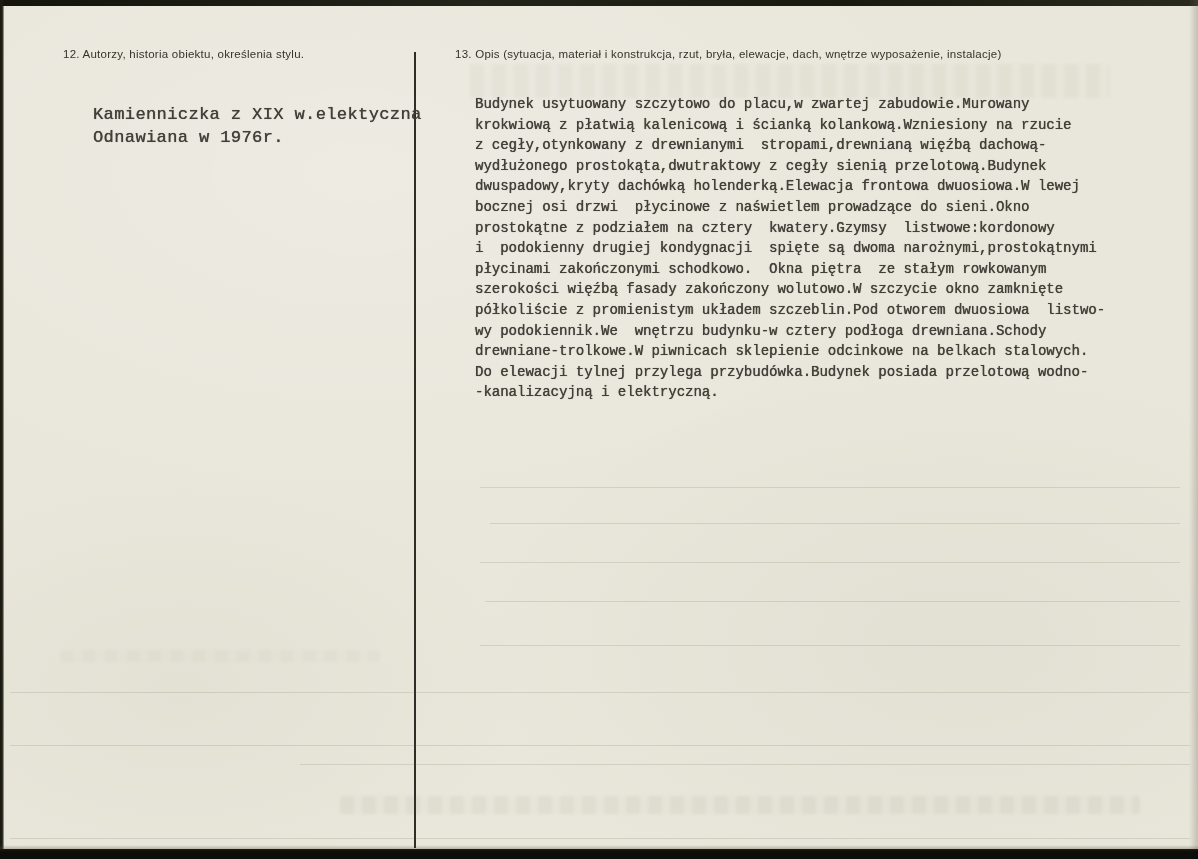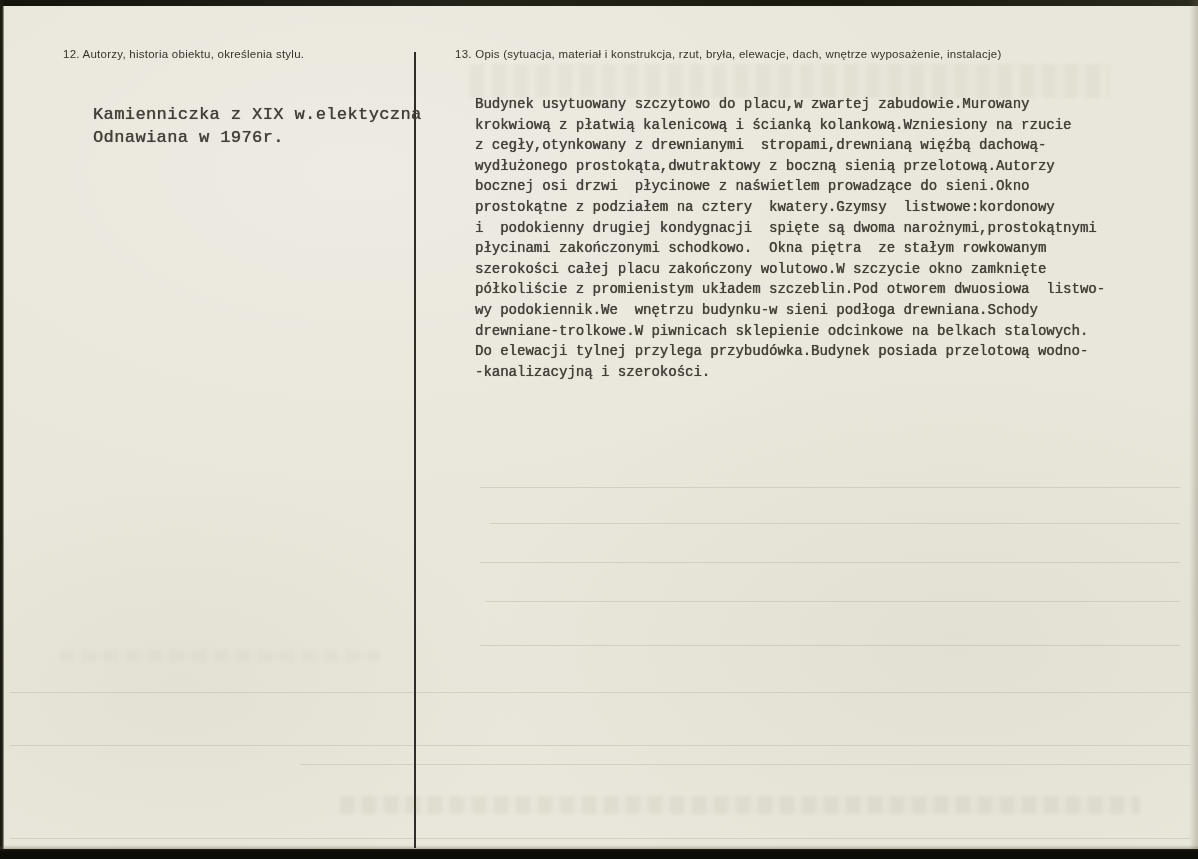--- a/index.html
+++ b/index.html
@@ -125,31 +125,32 @@
   <div class="typed typed-12">
       <div class="tline">Kamienniczka z XIX w.elektyczna</div>
       <div class="tline">Odnawiana w 1976r.</div>
     </div>
 
   <div class="field-label label-13">13. Opis (sytuacja, materiał i konstrukcja, rzut, bryła, elewacje, dach, wnętrze wyposażenie, instalacje)</div>
   <div class="typed typed-13">
       <div class="tline">Budynek usytuowany szczytowo do placu,w zwartej zabudowie.Murowany</div>
       <div class="tline">krokwiową z płatwią kalenicową i ścianką kolankową.Wzniesiony na rzucie</div>
       <div class="tline">z cegły,otynkowany z drewnianymi  stropami,drewnianą więźbą dachową-</div>
-      <div class="tline">wydłużonego prostokąta,dwutraktowy z boczną sienią przelotową.Autorzy</div>
+      <div class="tline">wydłużonego prostokąta,dwutraktowy z cegły sienią przelotową.Budynek</div>
+      <div class="tline">dwuspadowy,kryty dachówką holenderką.Elewacja frontowa dwuosiowa.W lewej</div>
       <div class="tline">bocznej osi drzwi  płycinowe z naświetlem prowadzące do sieni.Okno</div>
       <div class="tline">prostokątne z podziałem na cztery  kwatery.Gzymsy  listwowe:kordonowy</div>
       <div class="tline">i  podokienny drugiej kondygnacji  spięte są dwoma narożnymi,prostokątnymi</div>
       <div class="tline">płycinami zakończonymi schodkowo.  Okna piętra  ze stałym rowkowanym</div>
-      <div class="tline">szerokości całej placu zakończony wolutowo.W szczycie okno zamknięte</div>
+      <div class="tline">szerokości więźbą fasady zakończony wolutowo.W szczycie okno zamknięte</div>
       <div class="tline">półkoliście z promienistym układem szczeblin.Pod otworem dwuosiowa  listwo-</div>
-      <div class="tline">wy podokiennik.We  wnętrzu budynku-w sieni podłoga drewniana.Schody</div>
+      <div class="tline">wy podokiennik.We  wnętrzu budynku-w cztery podłoga drewniana.Schody</div>
       <div class="tline">drewniane-trolkowe.W piwnicach sklepienie odcinkowe na belkach stalowych.</div>
       <div class="tline">Do elewacji tylnej przylega przybudówka.Budynek posiada przelotową wodno-</div>
-      <div class="tline">-kanalizacyjną i szerokości.</div>
+      <div class="tline">-kanalizacyjną i elektryczną.</div>
     </div>
 
   <div class="ghost-smudge gs-top-right"></div>
   <div class="ghost-line gl1"></div>
   <div class="ghost-line gl2"></div>
   <div class="ghost-line gl3"></div>
   <div class="ghost-line gl4"></div>
   <div class="ghost-line gl5"></div>
   <div class="ghost-line gl6"></div>
   <div class="ghost-line gl7"></div>

